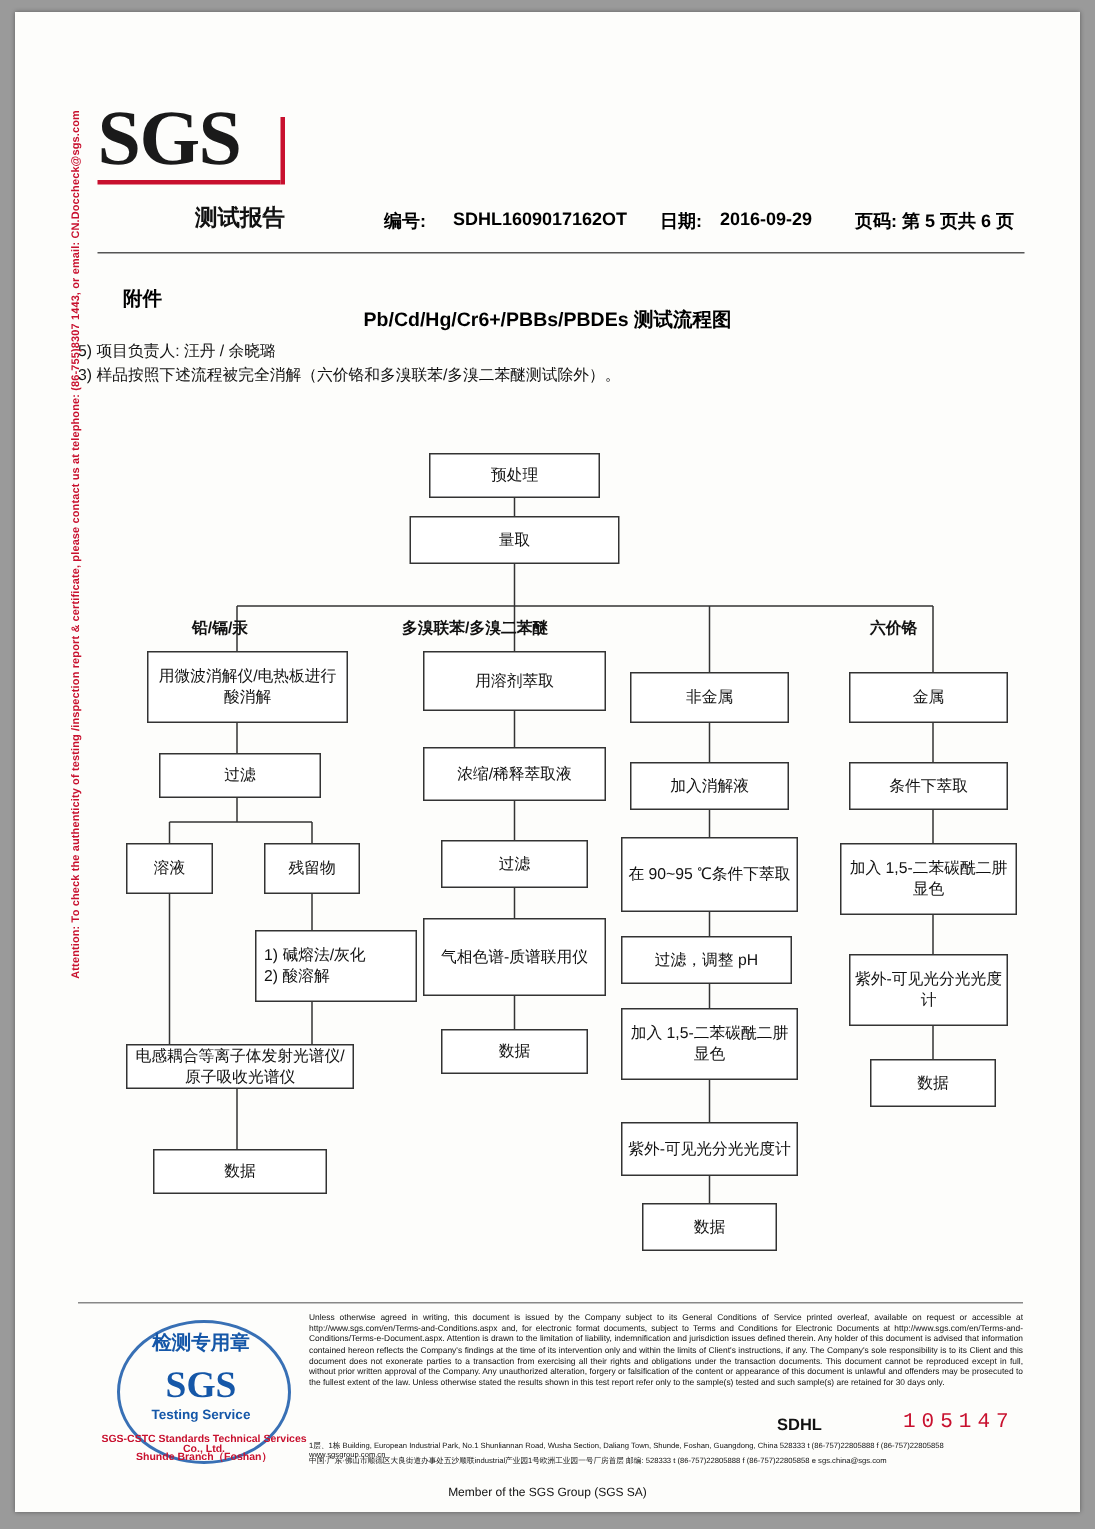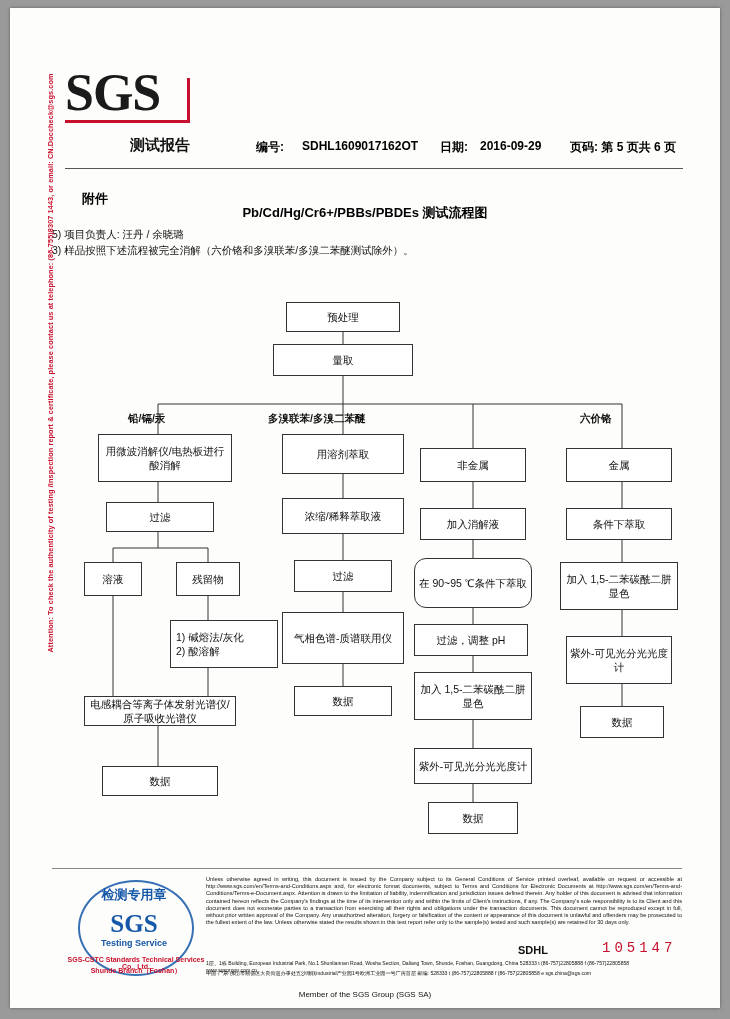--- a/index.html
+++ b/index.html
@@ -187,21 +187,21 @@
     <div class="node" style="left:92px;top:758px;width:116px;height:30px;">数据</div>
 
     <div class="node" style="left:272px;top:426px;width:122px;height:40px;">用溶剂萃取</div>
     <div class="node" style="left:272px;top:490px;width:122px;height:36px;">浓缩/稀释萃取液</div>
     <div class="node" style="left:284px;top:552px;width:98px;height:32px;">过滤</div>
     <div class="node" style="left:272px;top:604px;width:122px;height:52px;">气相色谱-质谱联用仪</div>
     <div class="node" style="left:284px;top:678px;width:98px;height:30px;">数据</div>
 
     <div class="node" style="left:410px;top:440px;width:106px;height:34px;">非金属</div>
     <div class="node" style="left:410px;top:500px;width:106px;height:32px;">加入消解液</div>
-    <div class="node" style="left:404px;top:550px;width:118px;height:50px;border-radius:12px;">在 90~95 ℃条件下萃取</div>
+    <div class="node" style="left:404px;top:550px;width:118px;height:50px;">在 90~95 ℃条件下萃取</div>
     <div class="node" style="left:404px;top:616px;width:114px;height:32px;">过滤，调整 pH</div>
     <div class="node" style="left:404px;top:664px;width:118px;height:48px;">加入 1,5-二苯碳酰二肼显色</div>
     <div class="node" style="left:404px;top:740px;width:118px;height:36px;">紫外-可见光分光光度计</div>
     <div class="node" style="left:418px;top:794px;width:90px;height:32px;">数据</div>
 
     <div class="node" style="left:556px;top:440px;width:106px;height:34px;">金属</div>
     <div class="node" style="left:556px;top:500px;width:106px;height:32px;">条件下萃取</div>
     <div class="node" style="left:550px;top:554px;width:118px;height:48px;">加入 1,5-二苯碳酰二肼显色</div>
     <div class="node" style="left:556px;top:628px;width:106px;height:48px;">紫外-可见光分光光度计</div>
     <div class="node" style="left:570px;top:698px;width:84px;height:32px;">数据</div>

